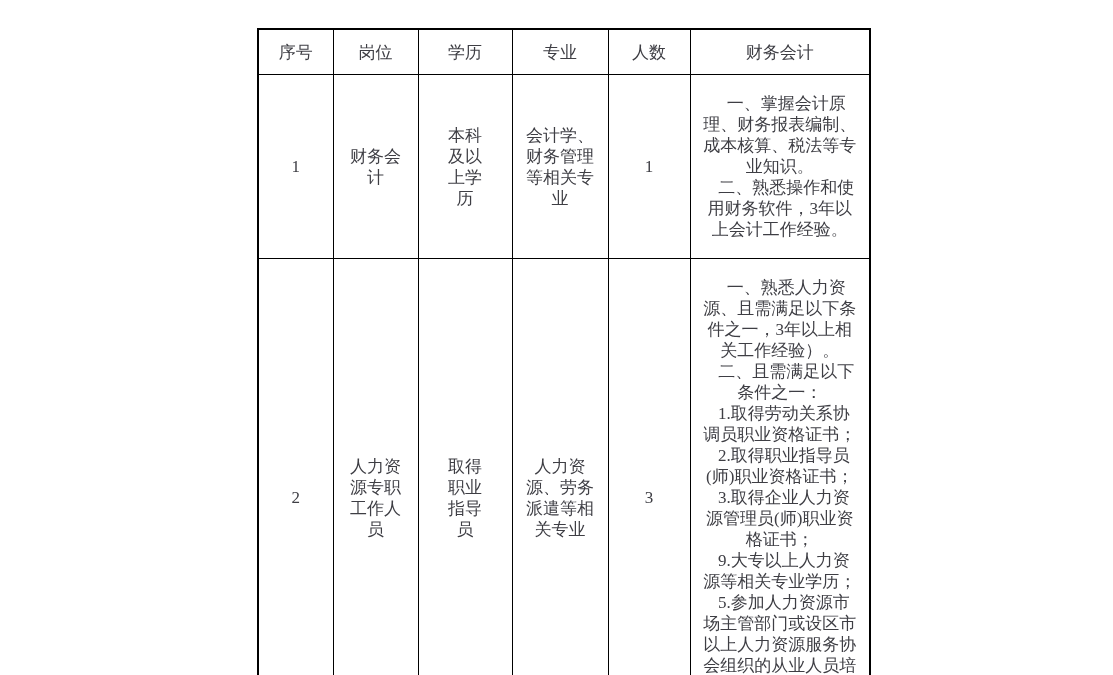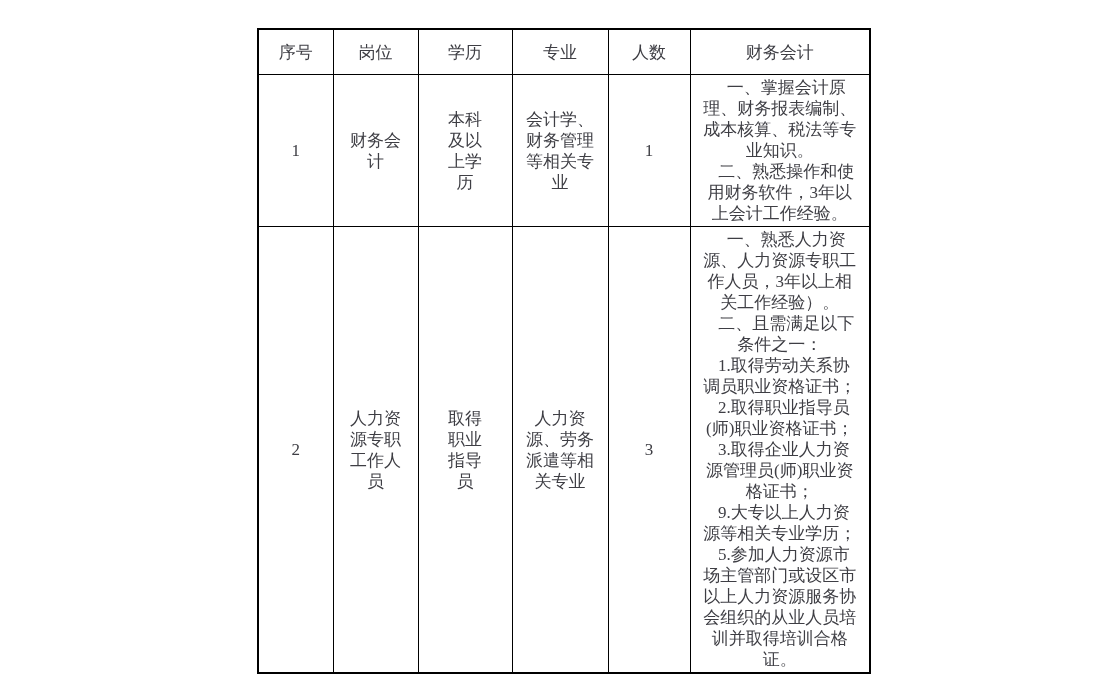--- a/index.html
+++ b/index.html
@@ -38,21 +38,21 @@
   .doc-table thead th {
     height: 44px;
     padding: 0;
   }
   .cell-index     { padding: 0; }
   .cell-position  { padding: 22px 14px; }
   .cell-education { padding: 6px 22px; }
   .cell-major     { padding: 6px 12px; }
   .cell-headcount { padding: 0; }
   .cell-requirements {
-    padding: 2px 12px;
+    padding: 18px 12px;
     text-align: justify;
     vertical-align: middle;
   }
   .cell-requirements p {
     margin: 0;
     padding: 0;
   }
   .para-major { text-indent: 13px; }
   .para-item  { text-indent: 8px; }
 </style>
@@ -90,21 +90,21 @@
           <p class="para-major">二、熟悉操作和使用财务软件，3年以上会计工作经验。</p>
         </td>
   </tr>
       <tr>
     <td class="cell-index">2</td>
     <td class="cell-position">人力资源专职工作人员</td>
     <td class="cell-education">取得职业指导员</td>
     <td class="cell-major">人力资源、劳务派遣等相关专业</td>
     <td class="cell-headcount">3</td>
     <td class="cell-requirements">
-          <p class="para-major">一、熟悉人力资源、人力资源专职工作人员，3年以上相关工作经验）。</p>
+          <p class="para-major">一、熟悉人力资源、且需满足以下条件之一，3年以上相关工作经验）。</p>
           <p class="para-major">二、且需满足以下条件之一：</p>
           <p class="para-item">1.取得劳动关系协调员职业资格证书；</p>
           <p class="para-item">2.取得职业指导员(师)职业资格证书；</p>
           <p class="para-item">3.取得企业人力资源管理员(师)职业资格证书；</p>
           <p class="para-item">9.大专以上人力资源等相关专业学历；</p>
           <p class="para-item">5.参加人力资源市场主管部门或设区市以上人力资源服务协会组织的从业人员培训并取得培训合格证。</p>
         </td>
   </tr>
     </tbody>
 </table>

